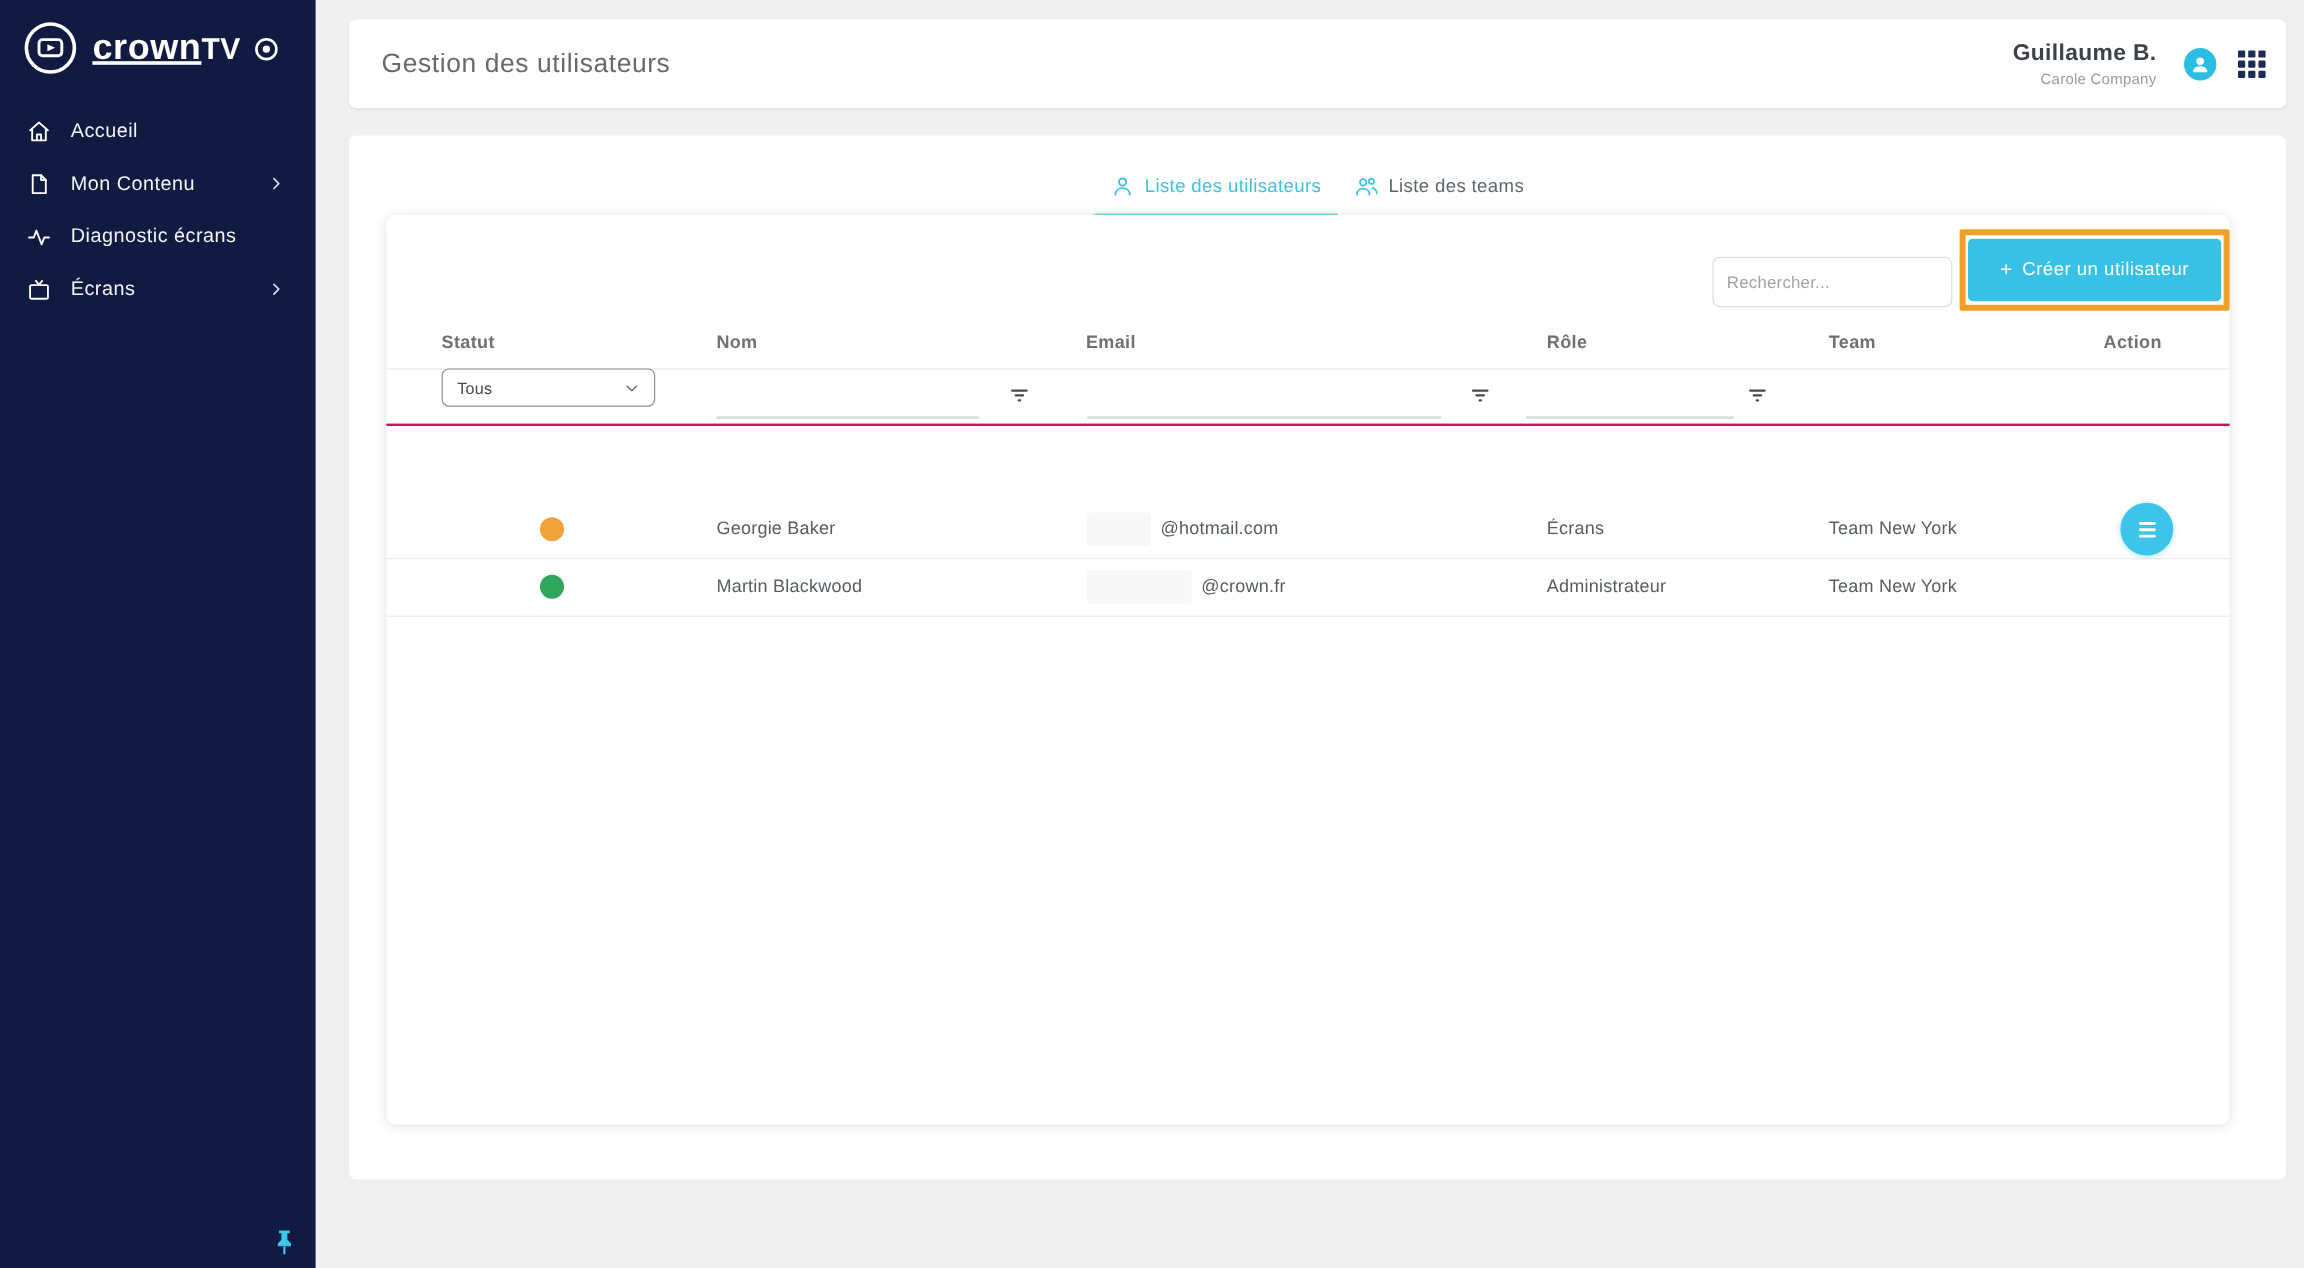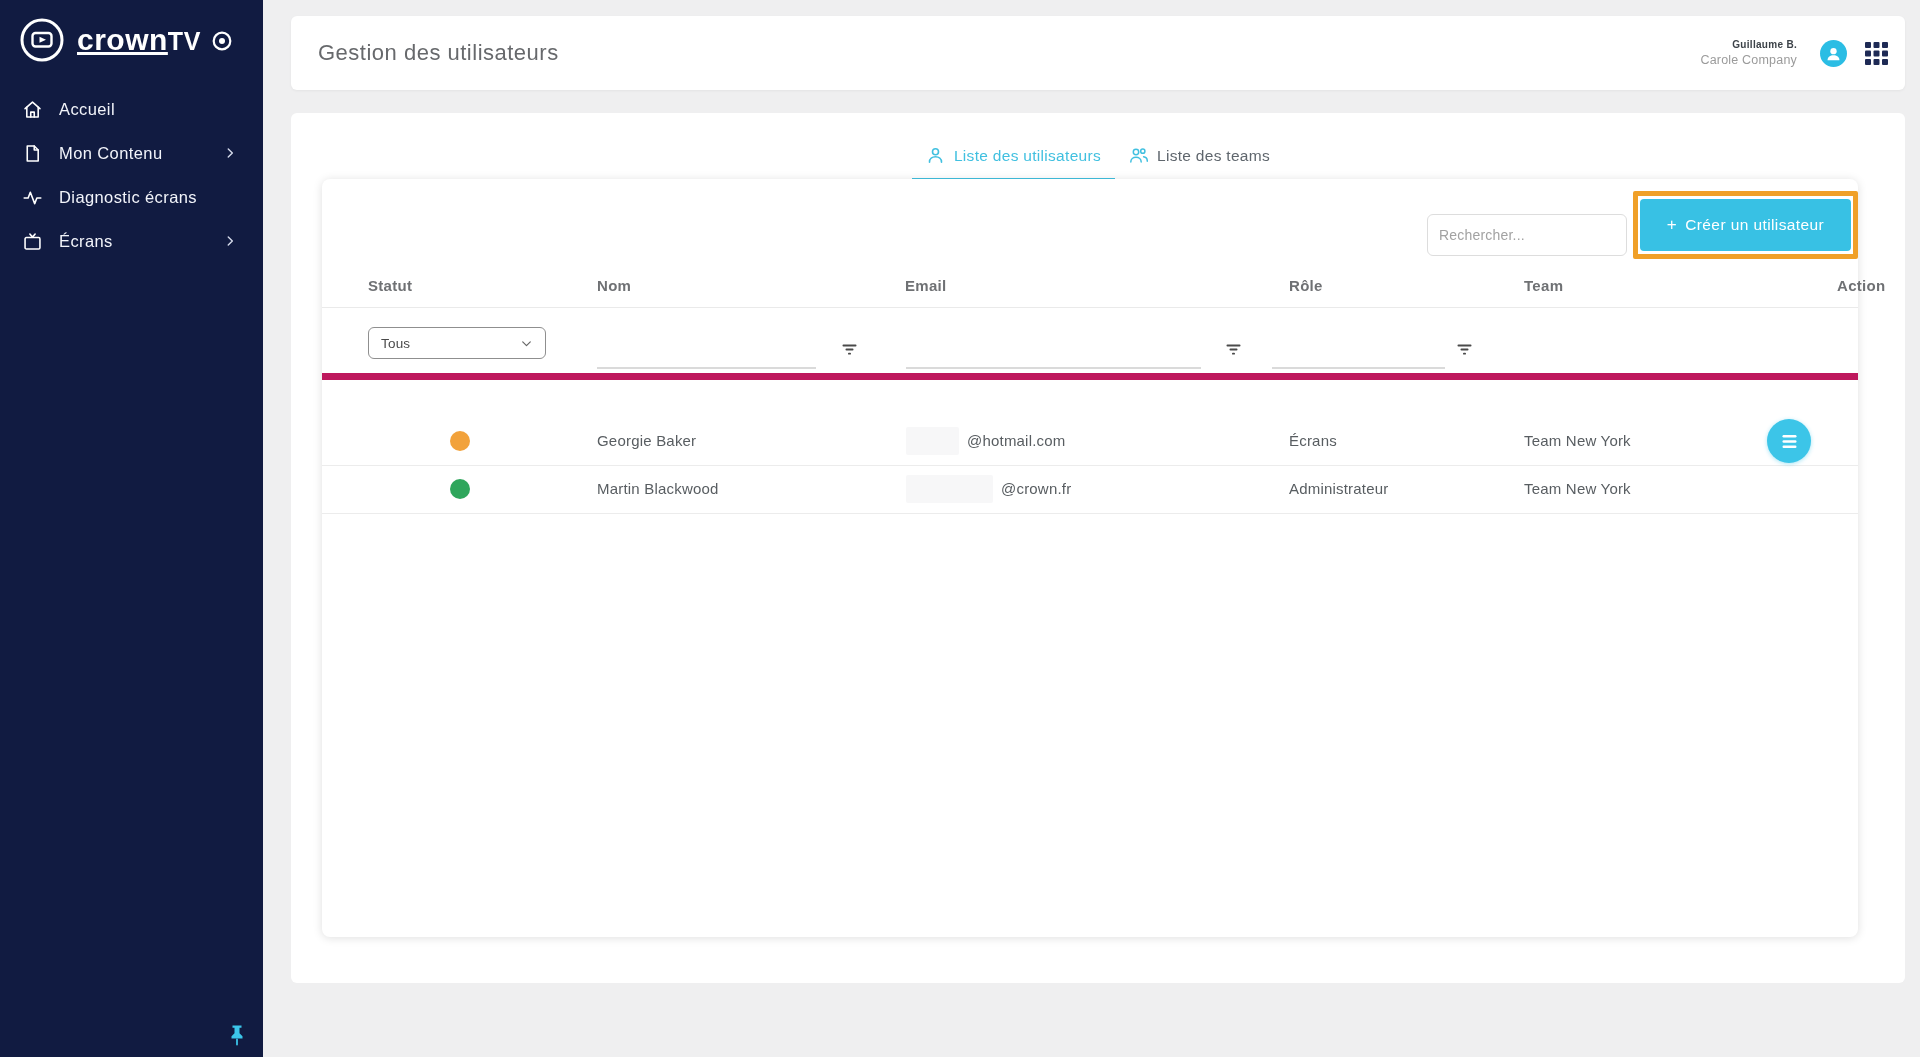--- a/index.html
+++ b/index.html
@@ -19,42 +19,42 @@
   .nav{position:absolute;top:87px;left:0;right:0;}
   .nav-item{height:44px;display:flex;align-items:center;padding:0 26px 0 22px;cursor:pointer;color:#f2f4fa;font-size:16.5px;letter-spacing:.4px;}
   .nav-icon{width:21px;height:21px;margin-right:16px;flex:0 0 auto;}
   .nav-label{flex:1 1 auto;white-space:nowrap;}
   .nav-chevron{width:14px;height:14px;flex:0 0 auto;}
   .pin{position:absolute;right:14px;bottom:10px;width:24px;height:24px;cursor:pointer;}
   
   .topbar{position:absolute;left:291px;top:16px;width:1614px;height:74px;background:#fff;border-radius:6px;box-shadow:0 1px 3px rgba(0,0,0,.05);}
   .page-title{position:absolute;left:27px;top:0;height:74px;display:flex;align-items:center;font-size:22px;color:#67696c;letter-spacing:.5px;}
   .user-block{position:absolute;right:108px;top:0;height:74px;display:flex;flex-direction:column;justify-content:center;align-items:flex-end;}
-  .user-name{font-size:10px;font-weight:700;color:#3c4248;letter-spacing:.3px;}
+  .user-name{font-size:19px;font-weight:700;color:#3c4248;letter-spacing:.3px;}
   .user-company{font-size:12.5px;color:#9b9b9b;margin-top:3px;letter-spacing:.2px;}
   .avatar-btn{position:absolute;right:58px;top:24px;width:27px;height:27px;border-radius:50%;background:#2bbde4;cursor:pointer;display:flex;align-items:center;justify-content:center;}
   .grid-btn{position:absolute;right:16px;top:25px;width:25px;height:25px;cursor:pointer;}
   
   .content-card{position:absolute;left:291px;top:113px;width:1614px;height:870px;background:#fff;border-radius:6px;}
   .tabs{position:absolute;top:27px;left:0;width:100%;display:flex;justify-content:center;}
   .tab{display:flex;align-items:center;gap:9px;padding:6px 14px 13px;font-size:15.5px;letter-spacing:.3px;cursor:pointer;border-bottom:3px solid transparent;border-radius:0 0 2px 2px;color:#5f666d;}
   .tab.active{color:#41c0e0;border-bottom-color:#41c0e0;}
   .tab-icon{width:19px;height:19px;}
   .table-card{position:absolute;left:31px;top:66px;width:1536px;height:758px;background:#fff;border-radius:8px;box-shadow:0 1px 10px rgba(0,0,0,.13);}
   
   .search-input{position:absolute;left:1105px;top:35px;width:176px;height:40px;border:1px solid #ddd;border-radius:6px;padding:0 11px;font-size:14px;color:#555;font-family:"Liberation Sans",sans-serif;outline:none;letter-spacing:.2px;}
   .search-input::placeholder{color:#a2a2a2;}
   .highlight-frame{position:absolute;left:1311px;top:12px;width:215px;height:58px;border:5px solid #f0a028;border-radius:2px;}
   .create-btn{position:absolute;left:1318px;top:20px;width:211px;height:52px;background:#38c1e4;border:none;border-radius:4px;color:#fff;font-size:15.5px;letter-spacing:.4px;font-family:"Liberation Sans",sans-serif;cursor:pointer;display:flex;align-items:center;justify-content:center;gap:8px;}
   .create-plus{font-size:17px;font-weight:400;}
   
   .header-row{position:absolute;top:90px;left:0;width:100%;height:38px;border-bottom:1px solid #eaeaea;}
   .th{position:absolute;top:0;height:38px;line-height:34px;font-size:15px;font-weight:700;color:#6f7174;letter-spacing:.3px;}
-  .c-statut{left:46px;} .c-nom{left:275px;} .c-email{left:583px;} .c-role{left:967px;} .c-team{left:1202px;} .c-action{left:1515px;}
-  .filter-row{position:absolute;top:132px;left:0;width:100%;height:62px;border-bottom:7px solid #be185d;}
+  .c-statut{left:46px;} .c-nom{left:275px;} .c-email{left:583px;} .c-role{left:967px;} .c-team{left:1202px;} .c-action{left:1431px;}
+  .filter-row{position:absolute;top:112px;left:0;width:100%;height:62px;border-bottom:2px solid #be185d;}
   .status-select{position:absolute;left:46px;top:16px;width:178px;height:32px;border:1px solid #8f8f8f;border-radius:6px;display:flex;align-items:center;padding:0 12px;font-size:13.5px;color:#4a4a4a;cursor:pointer;letter-spacing:.2px;box-sizing:border-box;}
   .status-select .sel-label{flex:1;}
   .filter-input{position:absolute;top:32px;height:24px;border:none;border-bottom:2px solid #dadada;outline:none;background:transparent;font-size:14px;color:#555;font-family:"Liberation Sans",sans-serif;padding:0;}
   .f-nom{left:275px;width:219px;} .f-email{left:584px;width:295px;} .f-role{left:950px;width:173px;}
   .filter-icon{position:absolute;top:29px;width:19px;height:19px;cursor:pointer;}
   .fi-nom{left:518px;} .fi-email{left:902px;} .fi-role{left:1133px;}
   .row{position:absolute;left:0;width:100%;height:48px;border-bottom:1px solid #ececec;}
   .row0{top:190px;} .row1{top:238px;} .row2{top:286px;}
   .status-dot{position:absolute;left:128px;top:14px;width:20px;height:20px;border-radius:50%;}
   .cell{position:absolute;top:0;height:48px;line-height:48px;font-size:15px;color:#585d61;letter-spacing:.2px;white-space:nowrap;}

